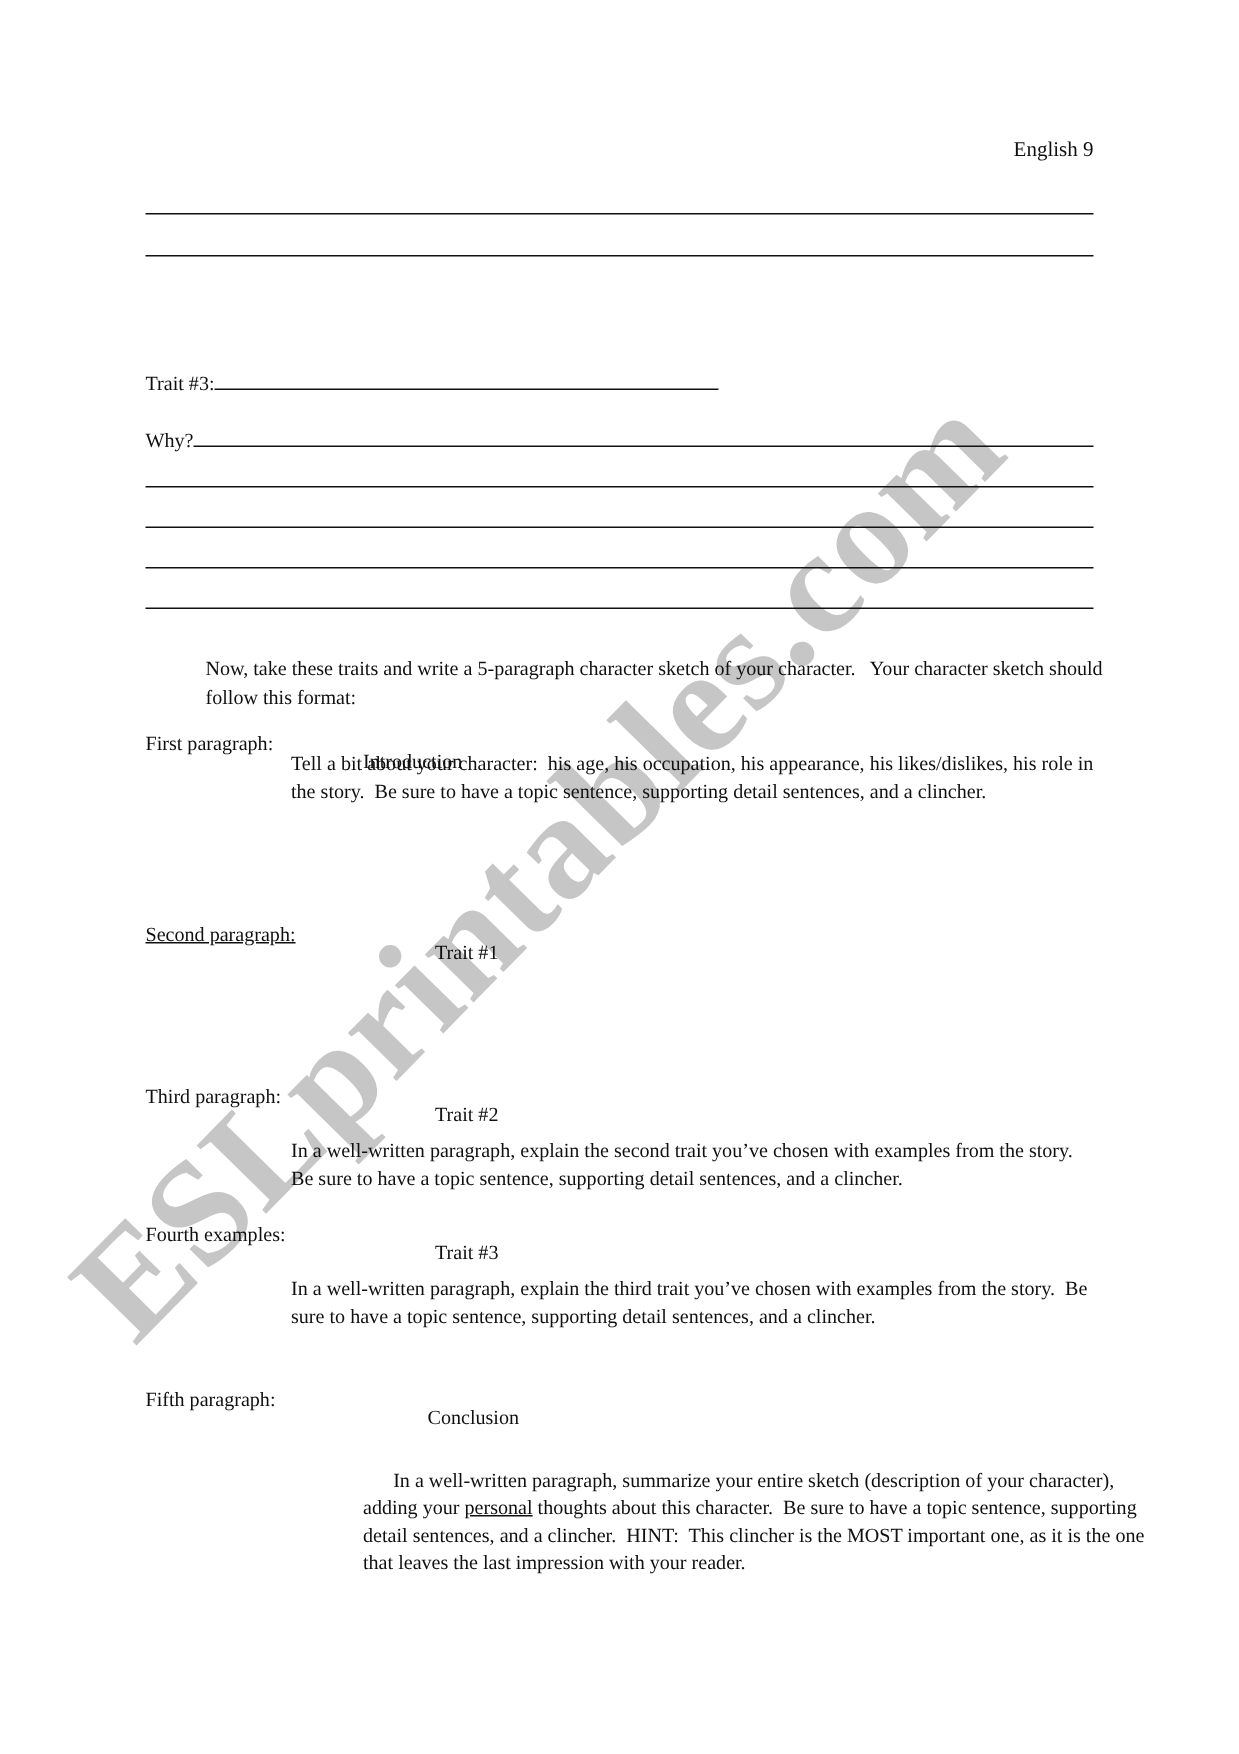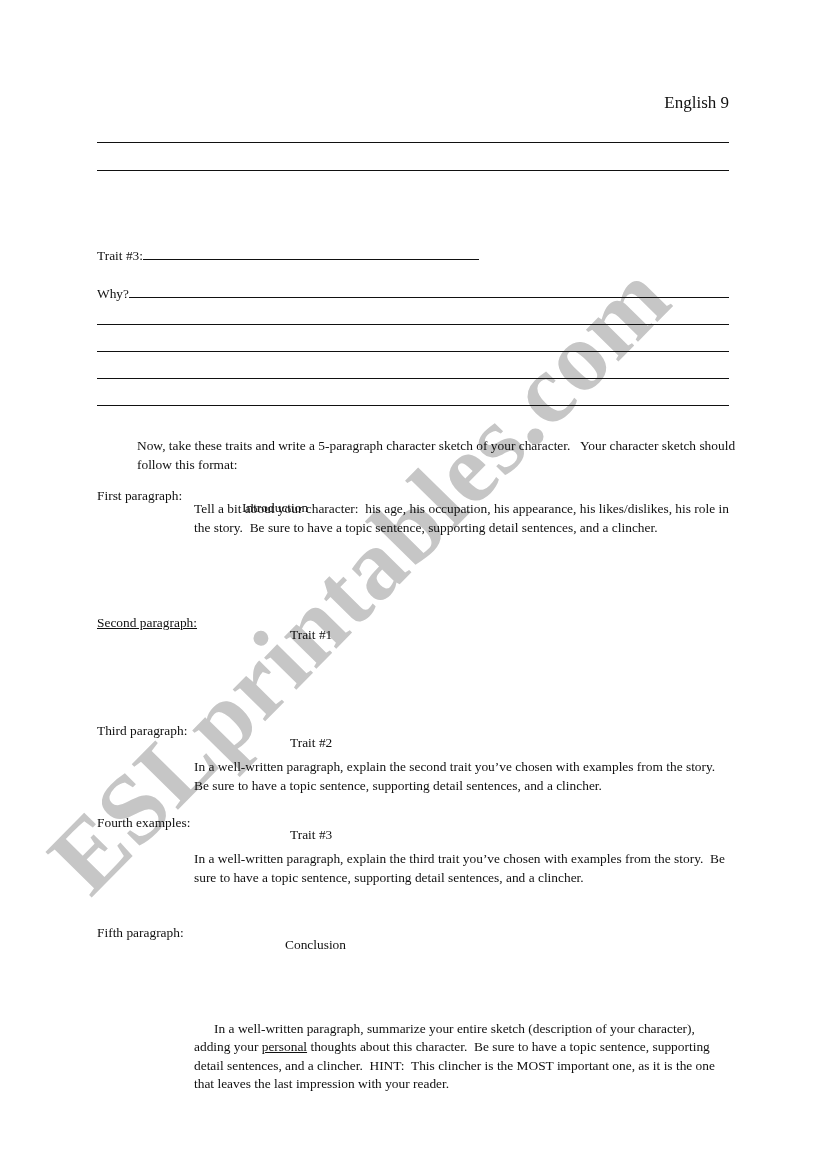--- a/index.html
+++ b/index.html
@@ -36,21 +36,21 @@
   }
   
   .layer { position: absolute; inset: 0; z-index: 1; }
 
   .course-label {
     position: absolute;
     top: 93px;
     left: 97px;
     width: 632px;
     text-align: right;
-    font-size: 17px;
+    font-size: 14px;
   }
   .rule {
     position: absolute;
     left: 97px;
     width: 632px;
     height: 0;
     border-top: 1.6px solid #111111;
   }
   .rule.r1 { top: 142px; }
   .rule.r2 { top: 170px; }
@@ -103,21 +103,21 @@
     position: absolute;
     left: 194px;
     width: 540px;
     line-height: 18.5px;
     white-space: pre-wrap;
   }
   .b1 { top: 500px; }
   .b2 { top: 650px; }
   .b3 { top: 758px; }
   .b4 { top: 850px; }
-  .b5 { top: 1001px; }
+  .b5 { top: 959px; margin-left: 48px; }
 
   .u { text-decoration: underline; }
 </style>
 </head>
 <body>
 
 <div class="page">
 
   <div class="watermark" style="color: rgb(198, 198, 198);">ESLprintables.com</div>
 

